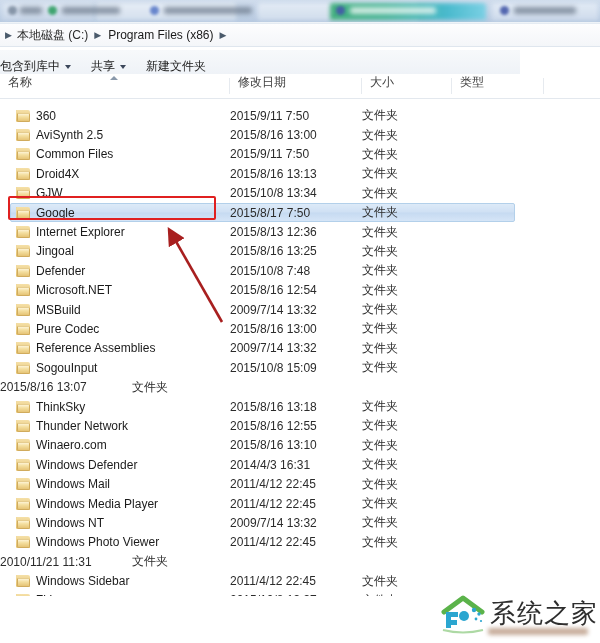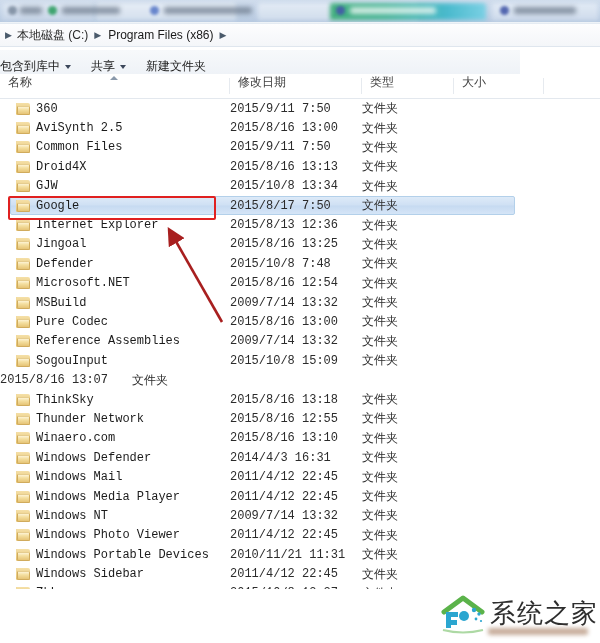--- a/index.html
+++ b/index.html
@@ -101,22 +101,22 @@
   .ch-last{flex:1;}
   .ch-last:after{display:none;}
   .sortmark{
     position:absolute;left:110px;top:2px;
     width:0;height:0;border-left:4px solid transparent;
     border-right:4px solid transparent;border-bottom:4px solid #8a99ab;
   }
 
   
   .filelist{
-    position:absolute;left:0;top:99px;width:600px;height:490px;
-    background:#ffffff;overflow:hidden;font-family:Liberation Mono, monospace;
+    position:absolute;left:0;top:106px;width:600px;height:490px;
+    background:#ffffff;overflow:hidden;
   }
   .row{
     position:relative;height:19.4px;display:flex;align-items:center;
     box-sizing:border-box;
   }
   .row.selected .selbg{
     position:absolute;left:10px;top:0;width:505px;height:19.4px;
     background:linear-gradient(180deg,#ddeaf8 0%,#cfe0f4 48%,#c6daf1 52%,#d5e5f7 100%);
     border:1px solid #b3d0ea;border-radius:2px;box-sizing:border-box;
   }
@@ -229,26 +229,26 @@
 </div>
 
 <div class="colhead">
   <div class="ch ch-name">
     <span>名称</span>
     <span class="sortmark"></span>
   </div>
   <div class="ch ch-date">
     <span>修改日期</span>
   </div>
+  <div class="ch ch-size">
+    <span>大小</span>
+  </div>
   <div class="ch ch-type">
     <span>类型</span>
   </div>
-  <div class="ch ch-size">
-    <span>大小</span>
-  </div>
   <div class="ch ch-last"></div>
 </div>
 
 <div class="filelist" id="filelist">
     <div class="row">
       <div class="cell c-name">
         <span class="folder">
           <span class="tab"></span>
           <span class="back"></span>
           <span class="front"></span>
@@ -532,28 +532,20 @@
           <span class="back"></span>
           <span class="front"></span>
         </span>
         <span>Windows Photo Viewer</span>
       </div>
       <div class="cell c-date">2011/4/12 22:45</div>
       <div class="cell c-type">文件夹</div>
       <div class="cell c-size"></div>
     </div>
     <div class="row">
-      <div class="cell c-name">
-        <span class="folder">
-          <span class="tab"></span>
-          <span class="back"></span>
-          <span class="front"></span>
-        </span>
-        <span>Windows Portable Devices</span>
-      </div>
       <div class="cell c-date">2010/11/21 11:31</div>
       <div class="cell c-type">文件夹</div>
       <div class="cell c-size"></div>
     </div>
     <div class="row">
       <div class="cell c-name">
         <span class="folder">
           <span class="tab"></span>
           <span class="back"></span>
           <span class="front"></span>

